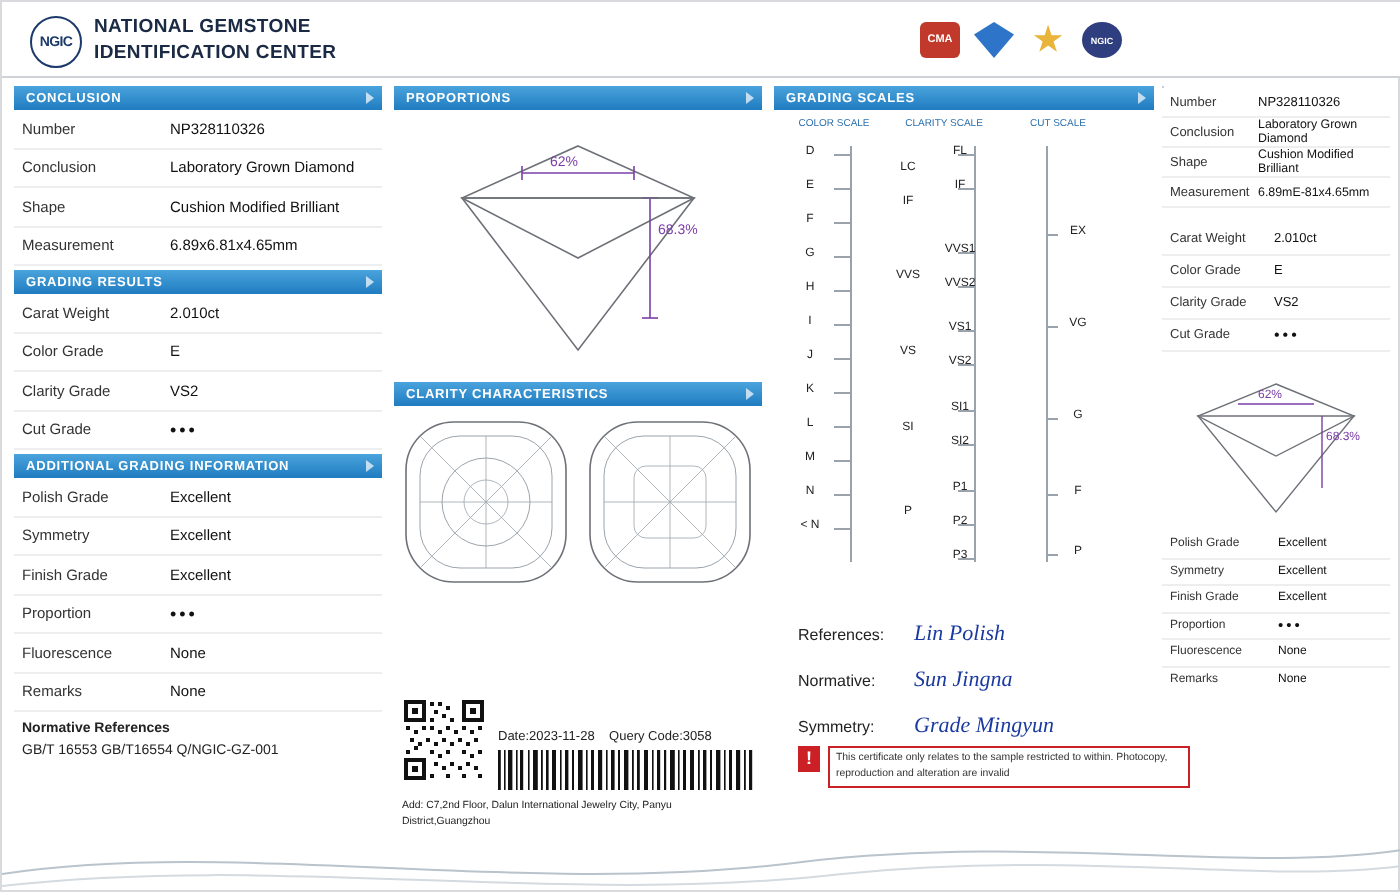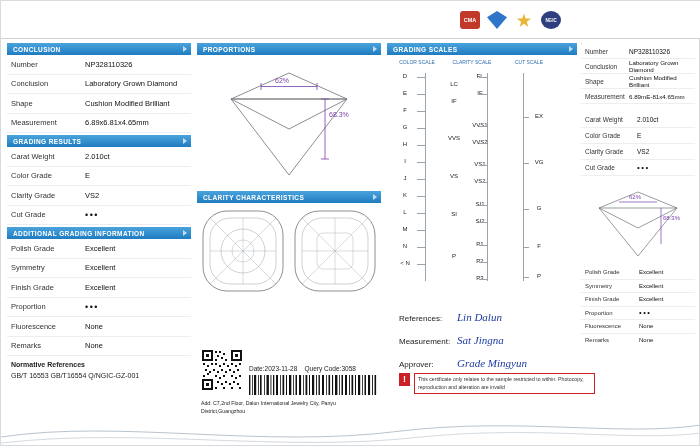--- a/index.html
+++ b/index.html
@@ -106,20 +106,27 @@
 
   
   .wave { position:absolute; left:0; bottom:0; width:700px; height:30px; overflow:hidden; }
 </style>
 </head>
 <body>
 
 <div class="page">
 
   <div class="header">
+    <div class="logo-wrap">
+      <div class="logo-badge">NGIC</div>
+      <div class="logo-text">
+        <span>NATIONAL GEMSTONE</span>
+        <small>IDENTIFICATION CENTER</small>
+      </div>
+    </div>
     <div class="hdr-icons">
       <div class="hicon cma">CMA</div>
       <div class="hicon diamond"></div>
       <div class="hicon star">★</div>
       <div class="hicon seal">NGIC</div>
     </div>
   </div>
 
   <div class="col-left">
 
@@ -443,28 +450,28 @@
         <div class="tick" style="left:14px;top:136px;width:6px;"></div>
         <div class="tick" style="left:14px;top:174px;width:6px;"></div>
         <div class="tick" style="left:14px;top:204px;width:6px;"></div>
       </div>
     </div>
   </div>
 
   <div class="signs">
     <div class="sign-row">
       <span class="sk">References:</span>
-      <span class="sv">Lin Dalun</span>
+      <span class="sv">Lin Polish</span>
     </div>
     <div class="sign-row">
-      <span class="sk">Measurement:</span>
-      <span class="sv">Sat Jingna</span>
+      <span class="sk">Normative:</span>
+      <span class="sv">Sun Jingna</span>
     </div>
     <div class="sign-row">
-      <span class="sk">Approver:</span>
+      <span class="sk">Symmetry:</span>
       <span class="sv">Grade Mingyun</span>
     </div>
   </div>
 
   <div class="disc">
     <div class="excl">!</div>
     <div class="disc-box">This certificate only relates to the sample restricted to within. Photocopy, reproduction and alteration are invalid</div>
   </div>
 
   <div class="col-right">

